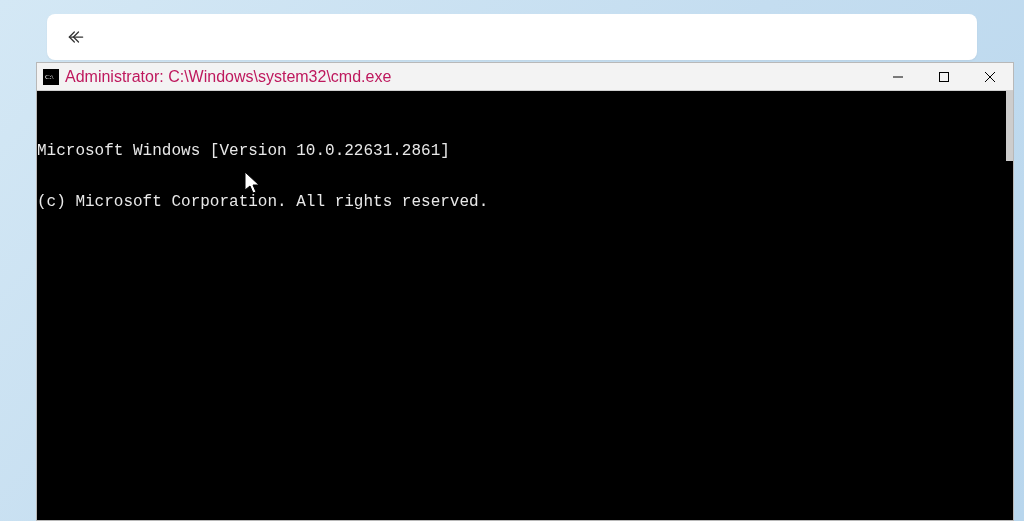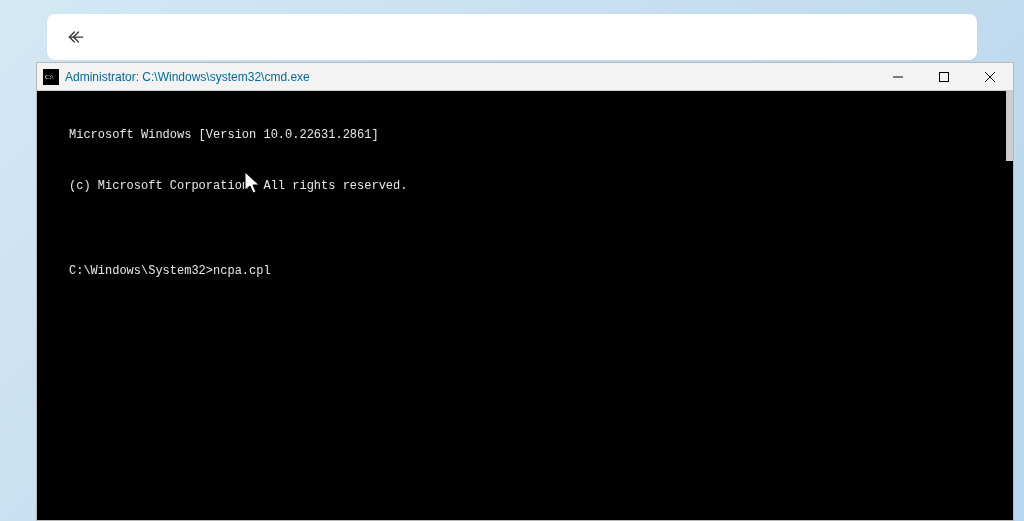--- a/index.html
+++ b/index.html
@@ -61,22 +61,22 @@
       background: #000;
       margin-right: 6px;
       display: flex;
       align-items: center;
       justify-content: center;
       font-size: 9px;
       color: #fff;
       font-family: Consolas, monospace;
     }
     .titlebar-title {
-      font-size: 12px;
-      color: #0369a1;
+      font-size: 16px;
+      color: #be185d;
       flex: 1;
     }
     .titlebar-controls {
       display: flex;
       height: 100%;
     }
     .titlebar-btn {
       width: 46px;
       height: 100%;
       display: flex;
@@ -89,26 +89,25 @@
       height: 10px;
     }
     .terminal-area {
       flex: 1;
       background: #000000;
       position: relative;
       overflow: hidden;
     }
     .terminal-text {
       font-family: Consolas, "Courier New", monospace;
-      font-size: 12px;
+      font-size: 16px;
       line-height: 17px;
       color: #e8e8e8;
       white-space: pre;
-      padding: 2px 0 0 0;
-      margin-left: 32px;
+      padding: 18px 0 0 0;
     }
     .terminal-line {
       display: block;
     }
     .scrollbar {
       position: absolute;
       right: 0;
       top: 0;
       width: 7px;
       height: 70px;
@@ -160,21 +159,20 @@
             <line x1="10" y1="0" x2="0" y2="10" stroke="#000" stroke-width="1"></line>
           </svg>
       </div>
     </div>
   </div>
   <div class="terminal-area">
     <div class="terminal-text">
       <span class="terminal-line">Microsoft Windows [Version 10.0.22631.2861]</span>
       <span class="terminal-line">(c) Microsoft Corporation. All rights reserved.</span>
       <span class="terminal-line"></span>
-      <span class="terminal-line">C:\Windows\System32&gt;ncpa.cpl</span>
       <span class="terminal-line"></span>
     </div>
     <div class="scrollbar"></div>
     <div class="mouse-cursor">
       <svg width="20" height="26" viewBox="0 0 20 26">
         <path d="M2 2 L2 20 L7 16 L10 23 L13 22 L10 15 L16 15 Z" fill="#fff" stroke="#000" stroke-width="1"></path>
       </svg>
     </div>
   </div>
 </div>

